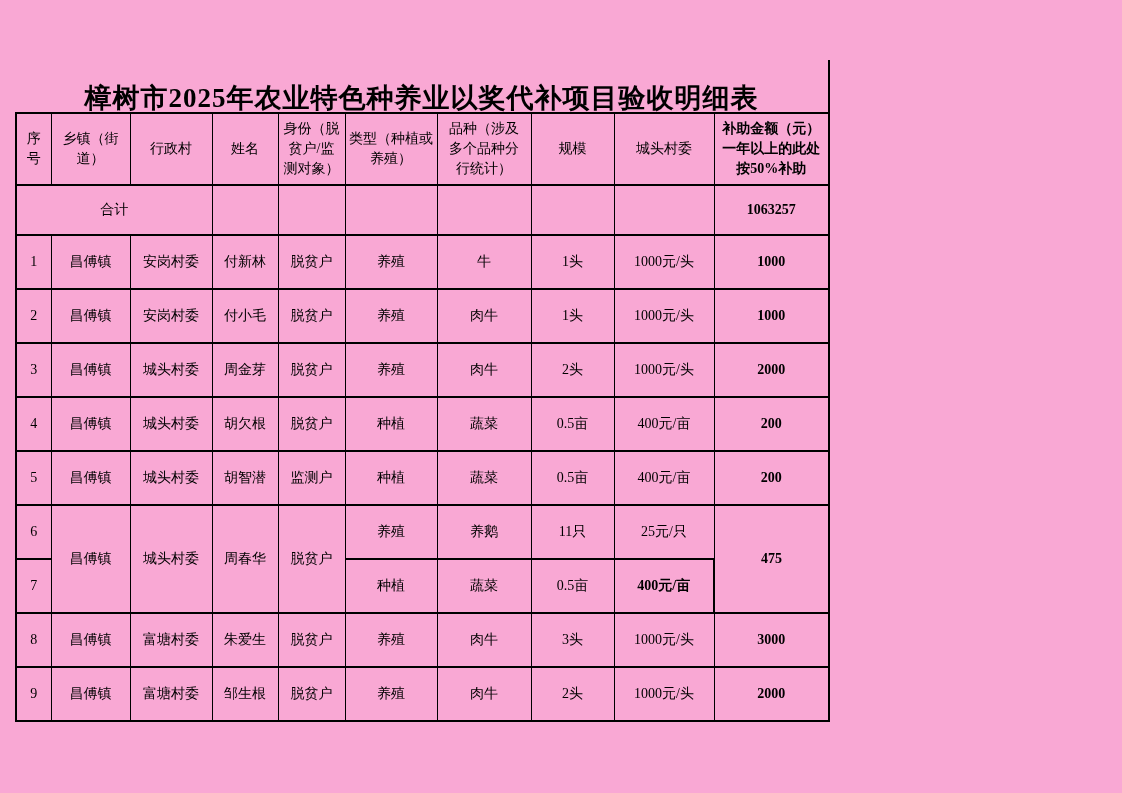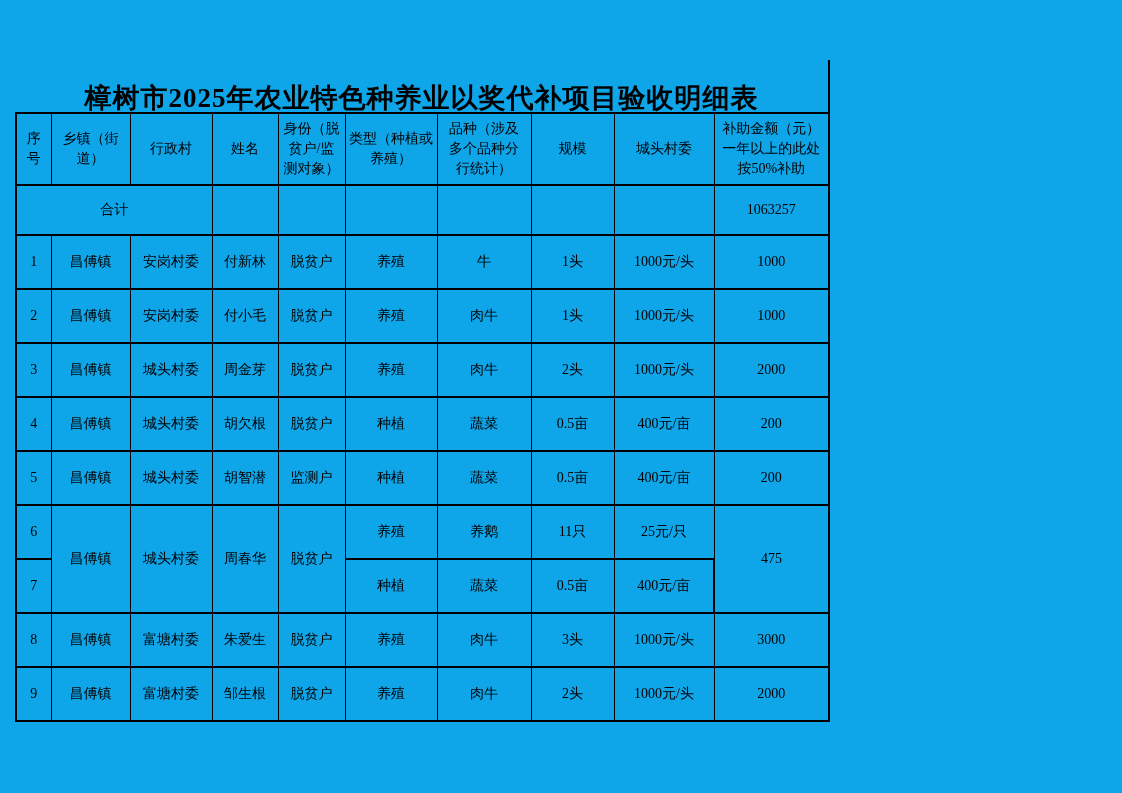--- a/index.html
+++ b/index.html
@@ -1,21 +1,21 @@
 <!DOCTYPE html>
 <html><head>
 <meta charset="utf-8">
 <style>
   * { box-sizing: border-box; }
   html, body { margin: 0; padding: 0; background: #ffffff; }
   .page {
     position: relative;
     width: 1122px;
     height: 793px;
-    background: #0ea5e9;
+    background: #f9a8d4;
     overflow: hidden;
     font-family: "Liberation Serif", "DejaVu Serif", serif;
     color: #000000;
   }
   .doc-title {
     position: absolute;
     left: 15px;
     top: 80px;
     width: 813px;
     text-align: center;
@@ -48,21 +48,21 @@
     text-align: center;
     vertical-align: middle;
     font-size: 14px;
     font-weight: normal;
     padding: 2px 3px;
     overflow: hidden;
   }
   table.subsidy th:first-child,
   table.subsidy td:first-child { border-left-width: 2px; }
   table.subsidy th:last-child,
-  table.subsidy td:last-child { border-right-width: 2px; }
+  table.subsidy td:last-child { border-right-width: 2px; font-weight: bold; }
   table.subsidy th {
     white-space: pre-line;
     line-height: 1.45;
   }
   tr.header-row { height: 72px; }
   tr.total-row { height: 50px; }
   tr.data-row { height: 54px; }
 </style>
 </head>
 <body>

